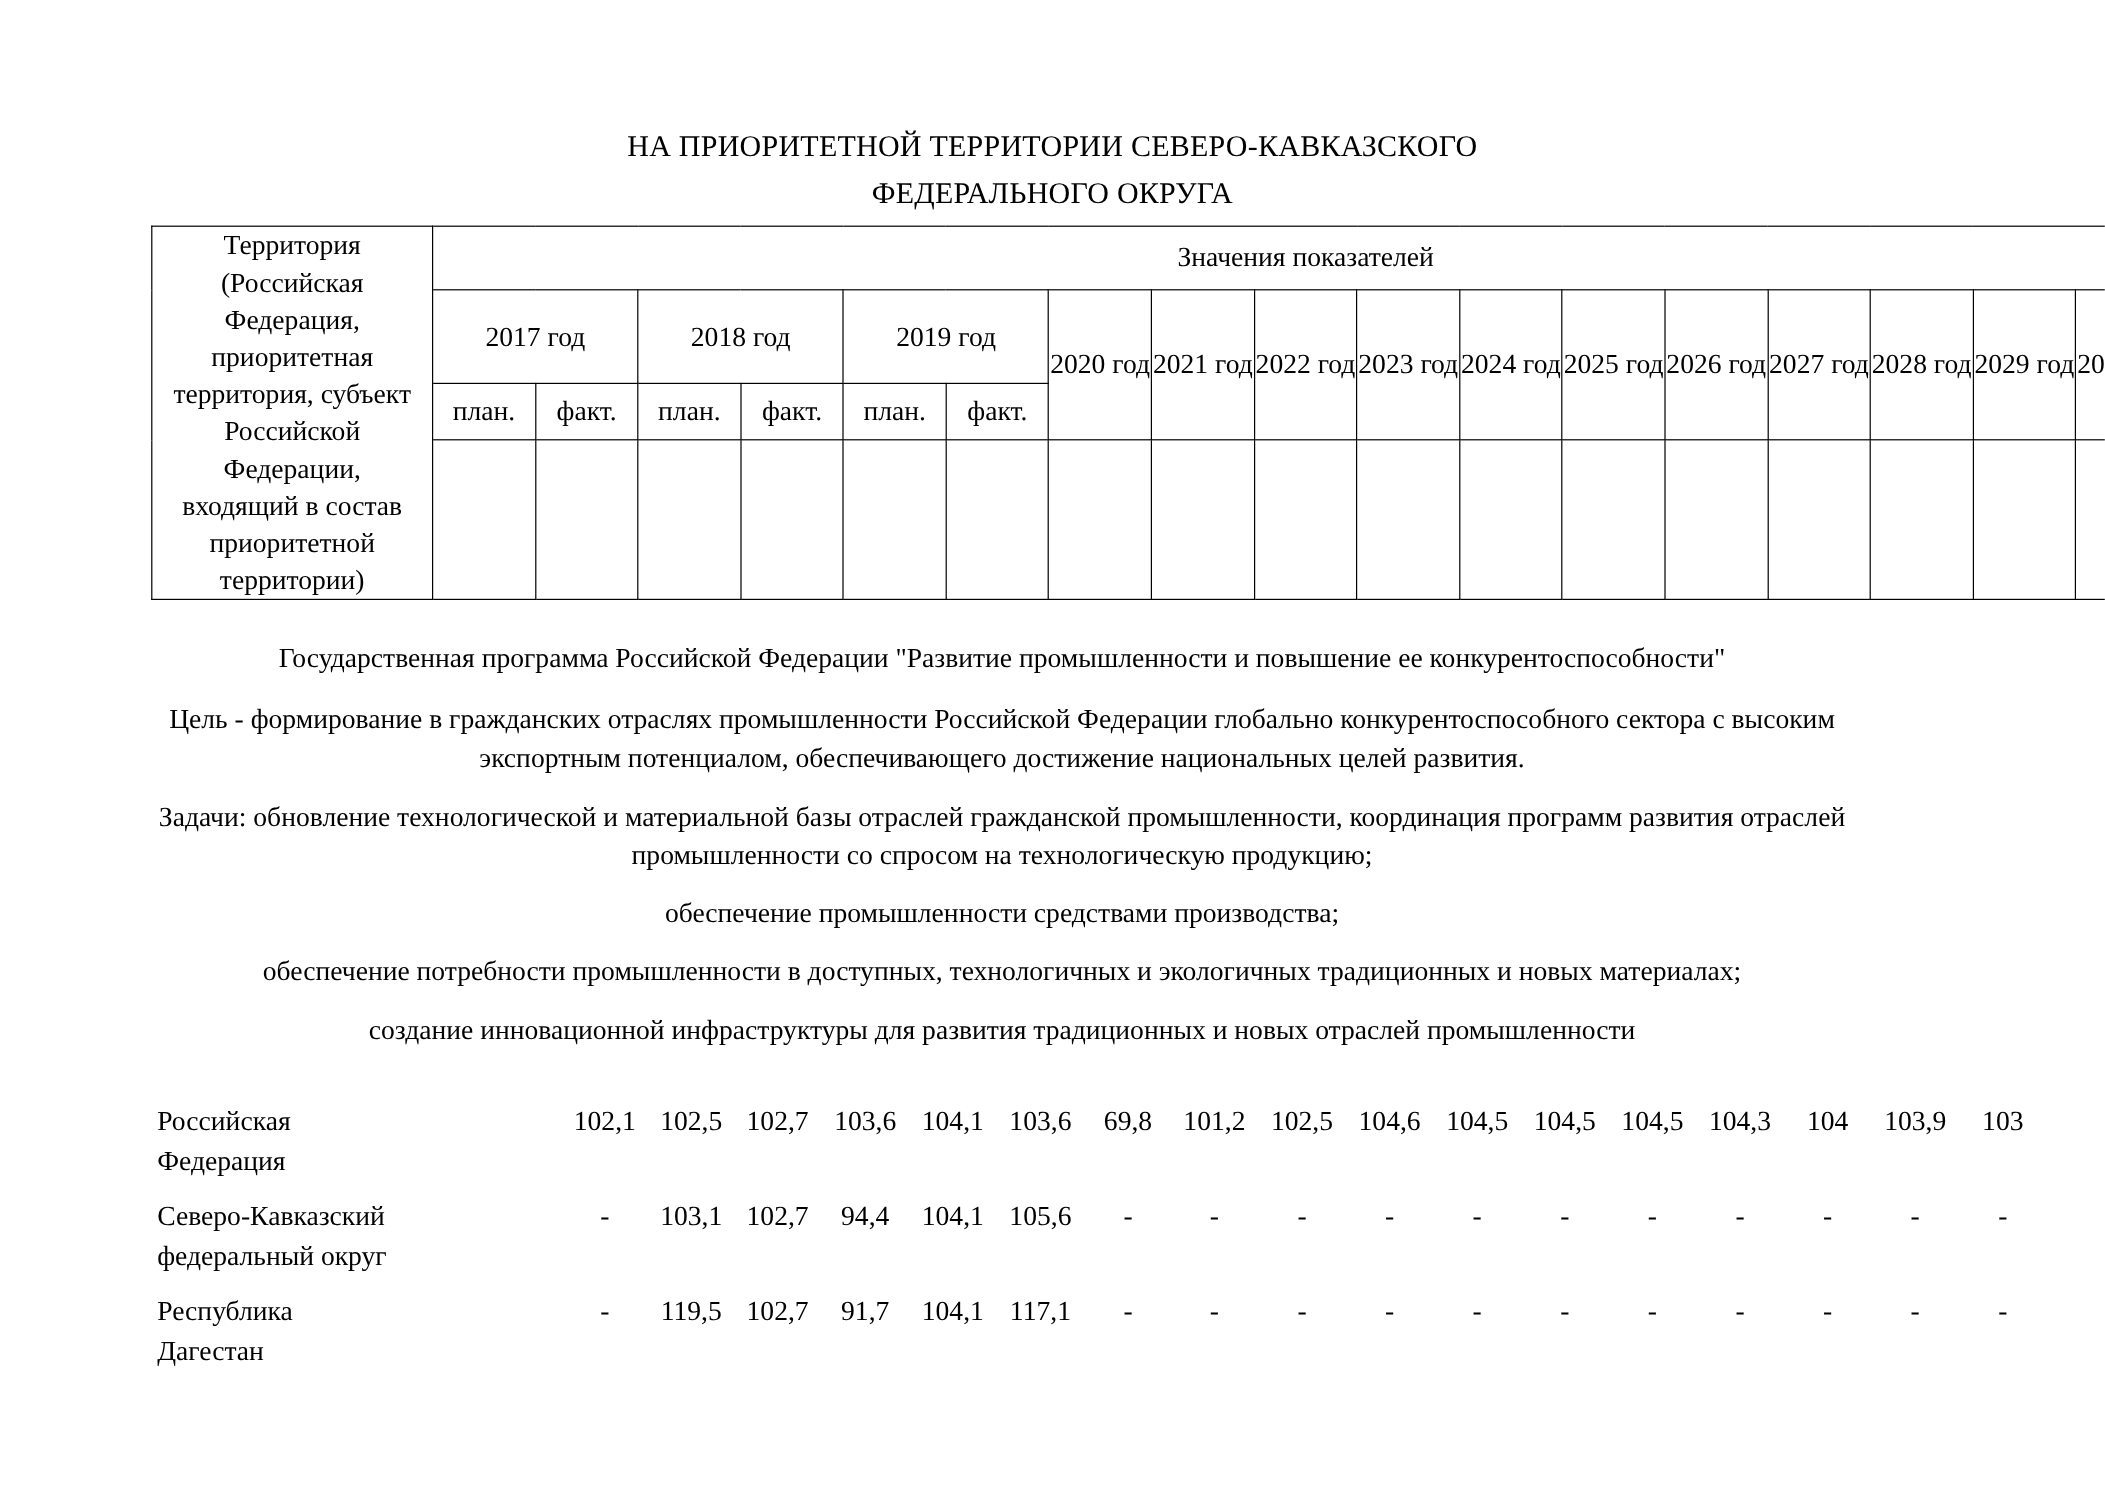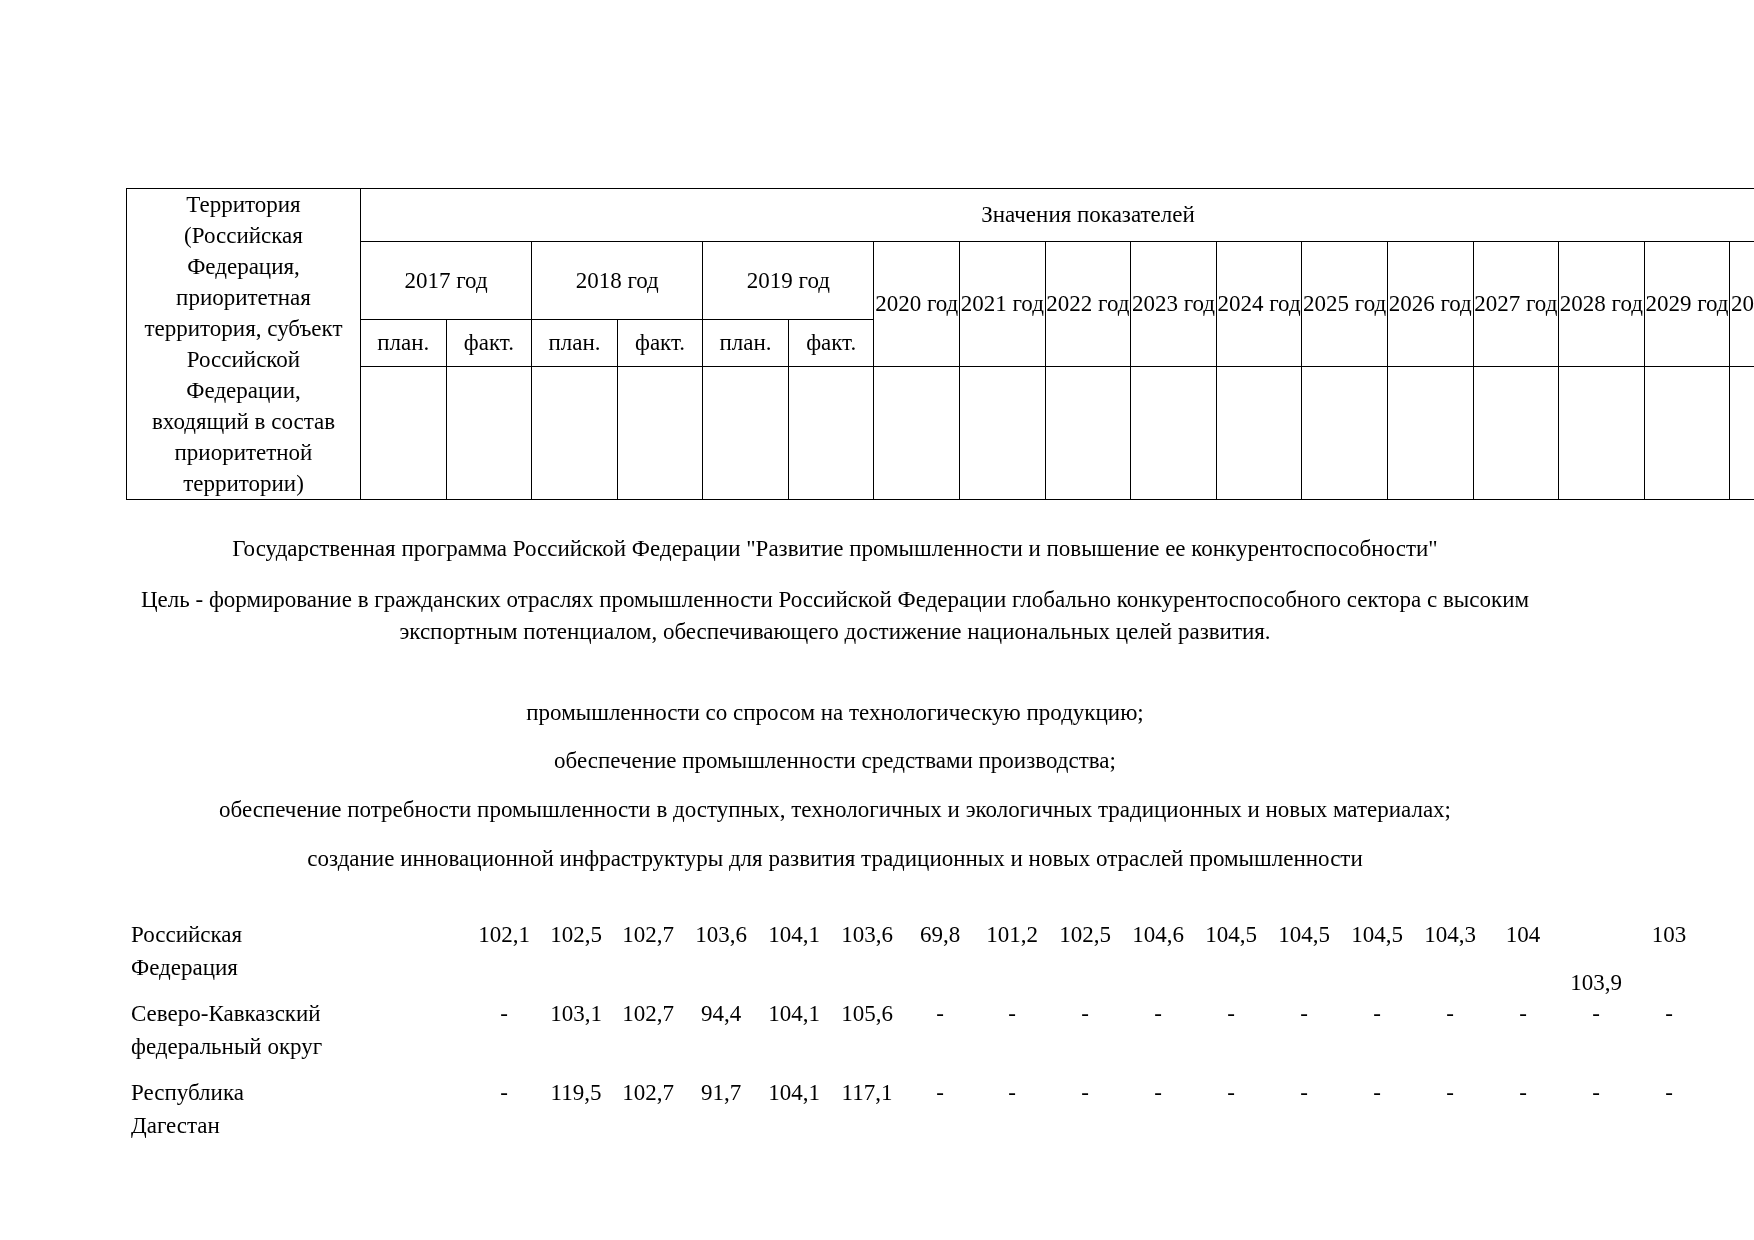--- a/index.html
+++ b/index.html
@@ -117,20 +117,24 @@
     top: 0;
     text-align: center;
     white-space: nowrap;
   }
 </style>
 </head>
 <body>
 
 <div class="page">
 
+  <div class="doc-title">
+    <span class="line">НА ПРИОРИТЕТНОЙ ТЕРРИТОРИИ СЕВЕРО-КАВКАЗСКОГО</span>
+    <span class="line">ФЕДЕРАЛЬНОГО ОКРУГА</span>
+  </div>
 
   <div class="hdr-table-wrap">
     <table class="hdr">
       <tbody>
         <tr>
           <td class="terr nb-left" rowspan="4">Территория (Российская Федерация, приоритетная территория, субъект Российской Федерации, входящий в состав приоритетной территории)</td>
           <td class="big" colspan="17">Значения показателей</td>
         </tr>
         <tr>
           <td class="yr-pair" colspan="2">2017 год</td>
@@ -177,20 +181,21 @@
         </tr>
       </tbody>
     </table>
   </div>
 
   <div class="para" style="top:533px;">Государственная программа Российской Федерации "Развитие промышленности и повышение ее конкурентоспособности"</div>
 
   <div class="para" style="top:584px;">Цель - формирование в гражданских отраслях промышленности Российской Федерации глобально конкурентоспособного сектора с высоким</div>
   <div class="para" style="top:616px;">экспортным потенциалом, обеспечивающего достижение национальных целей развития.</div>
 
+  <div class="para" style="top:665px;">Задачи: обновление технологической и материальной базы отраслей гражданской промышленности, координация программ развития отраслей</div>
   <div class="para" style="top:697px;">промышленности со спросом на технологическую продукцию;</div>
 
   <div class="para" style="top:745px;">обеспечение промышленности средствами производства;</div>
   <div class="para" style="top:794px;">обеспечение потребности промышленности в доступных, технологичных и экологичных традиционных и новых материалах;</div>
   <div class="para" style="top:843px;">создание инновационной инфраструктуры для развития традиционных и новых отраслей промышленности</div>
 
 
   <div class="data-rows">
 
     <div class="drow">
@@ -207,21 +212,21 @@
         <span class="cell" style="left:491px;  width:60px;">103,6</span>
         <span class="cell" style="left:564px;  width:60px;">69,8</span>
         <span class="cell" style="left:636px;  width:60px;">101,2</span>
         <span class="cell" style="left:709px;  width:60px;">102,5</span>
         <span class="cell" style="left:782px;  width:60px;">104,6</span>
         <span class="cell" style="left:855px;  width:60px;">104,5</span>
         <span class="cell" style="left:928px;  width:60px;">104,5</span>
         <span class="cell" style="left:1001px; width:60px;">104,5</span>
         <span class="cell" style="left:1074px; width:60px;">104,3</span>
         <span class="cell" style="left:1147px; width:60px;">104</span>
-        <span class="cell" style="left:1220px; width:60px;margin-top:48px;">103,9</span>
+        <span class="cell" style="left:1220px; width:60px;">103,9</span>
         <span class="cell" style="left:1293px; width:60px;">103</span>
       </div>
     </div>
 
     <div class="drow">
       <div class="rname">
         <span>Северо-Кавказский</span><br>
         <span>федеральный округ</span>
       </div>
       <div class="cells">

